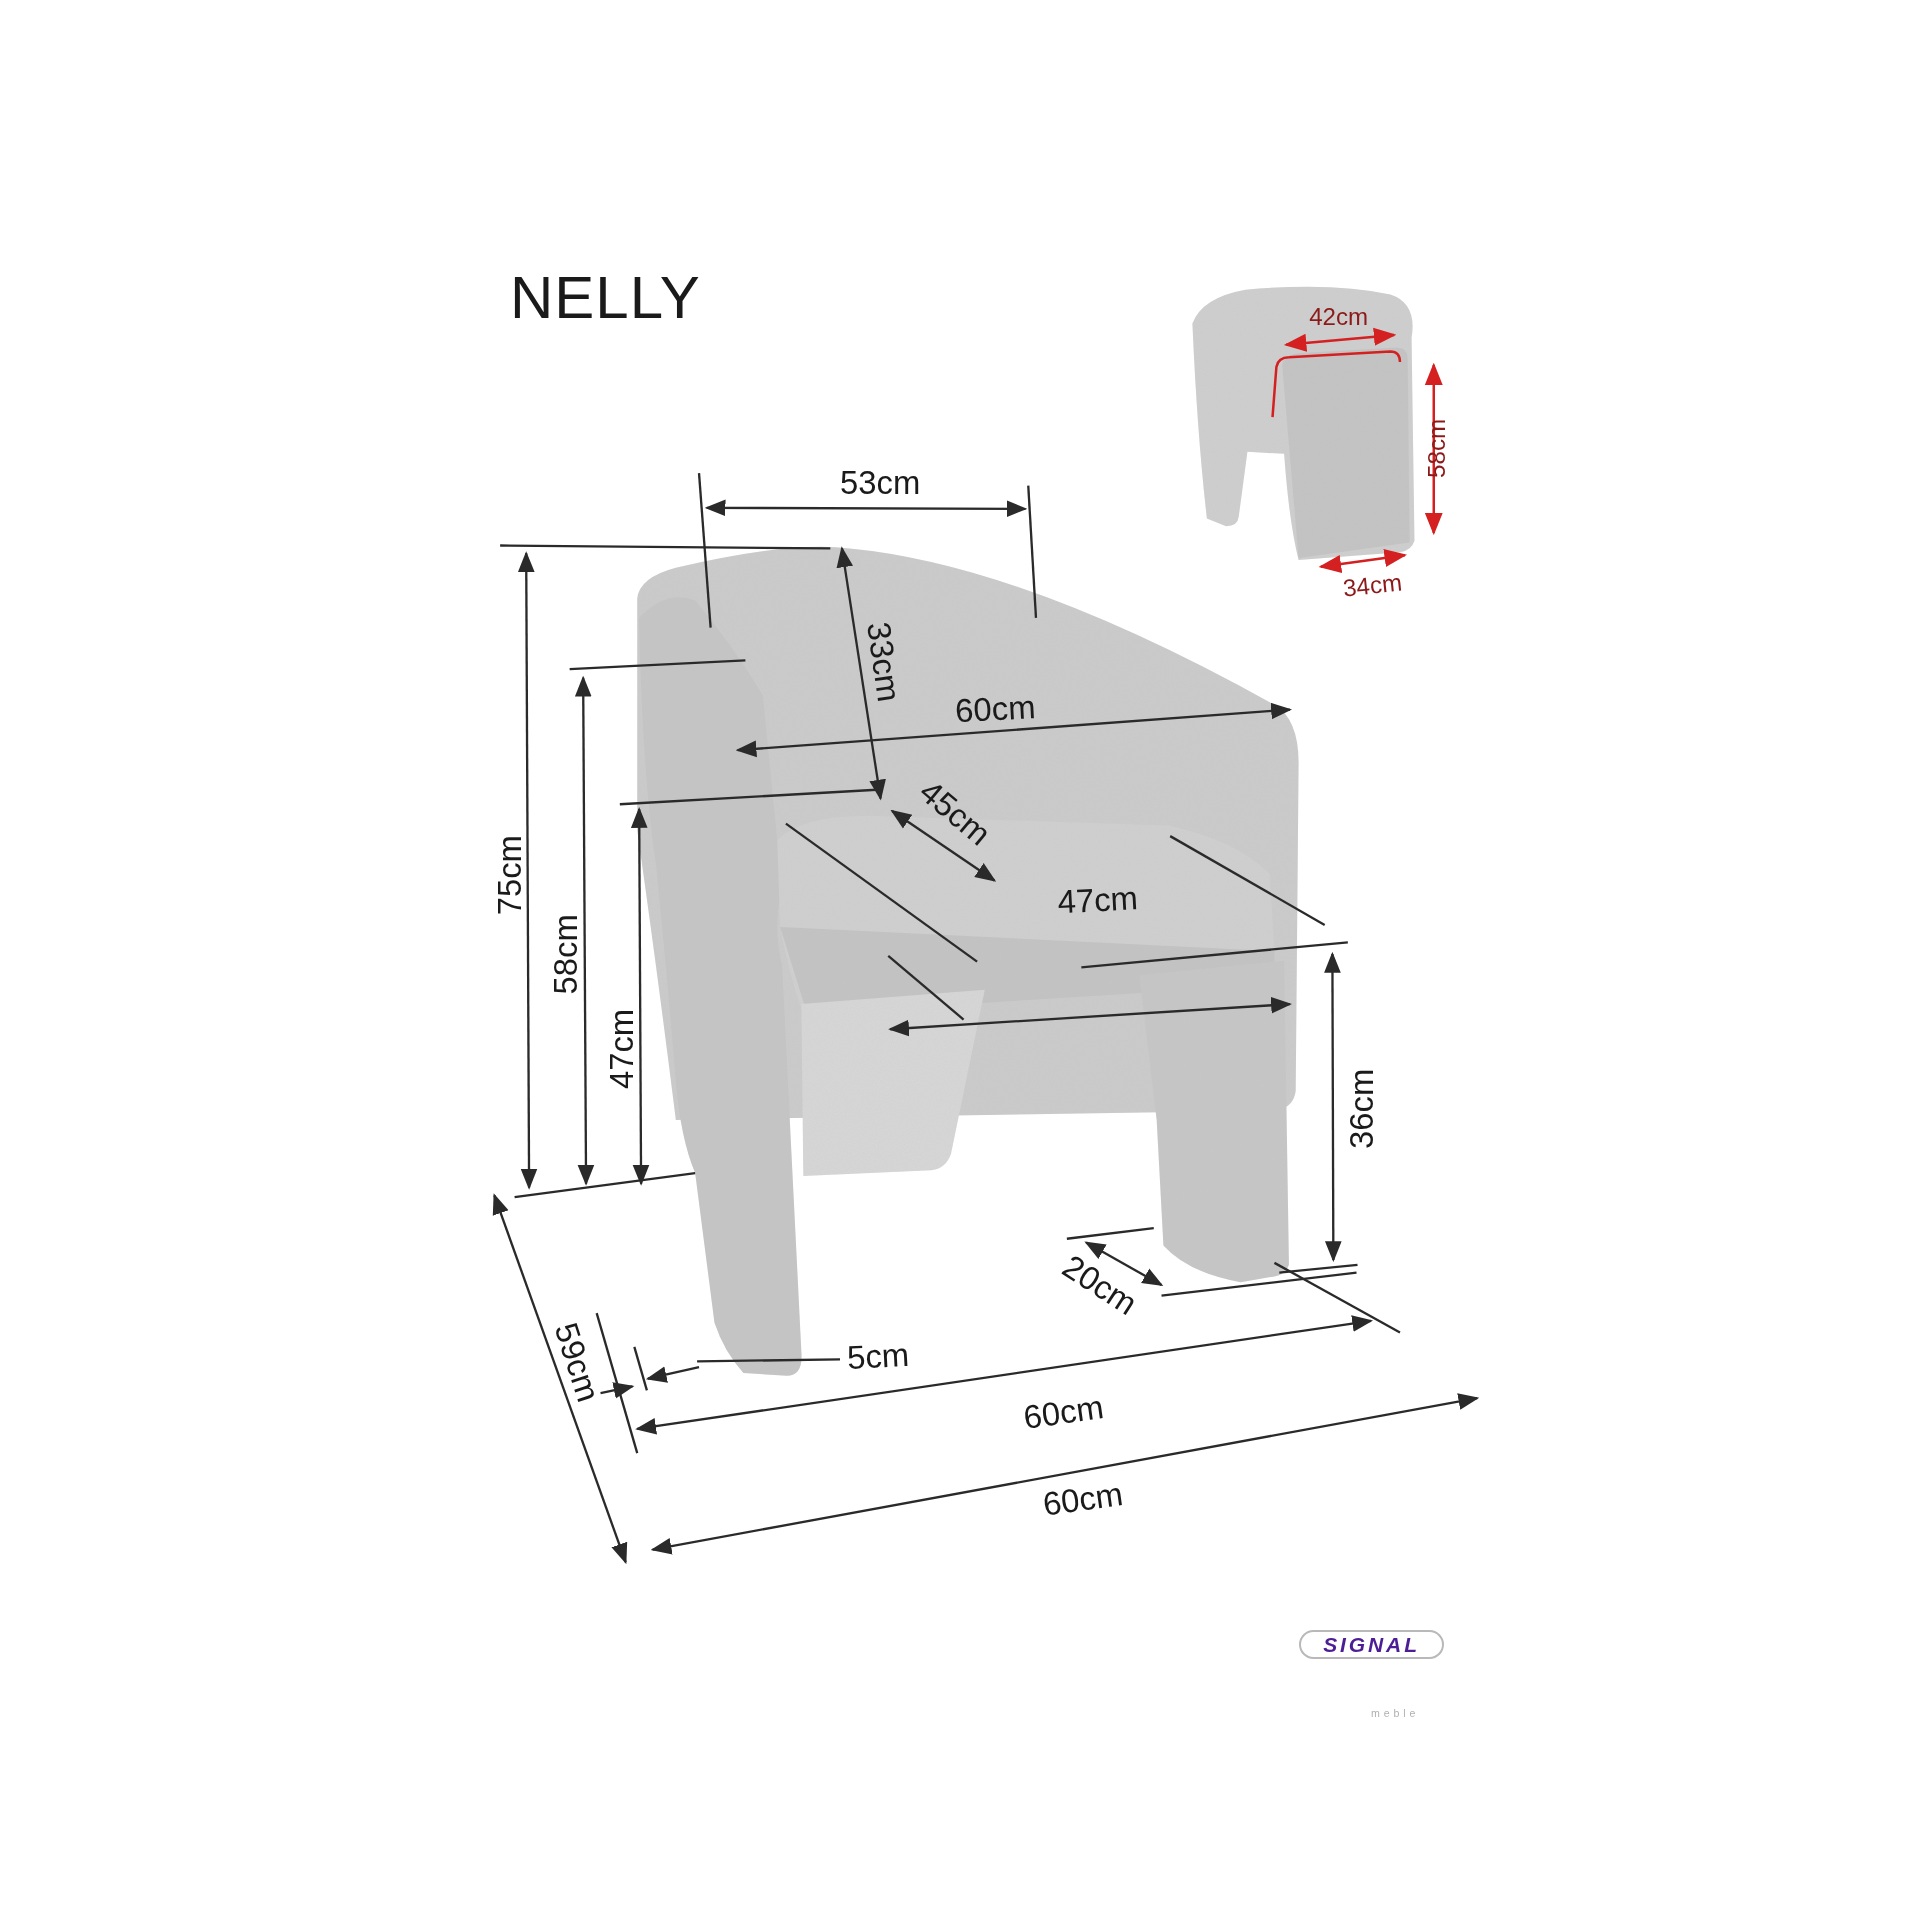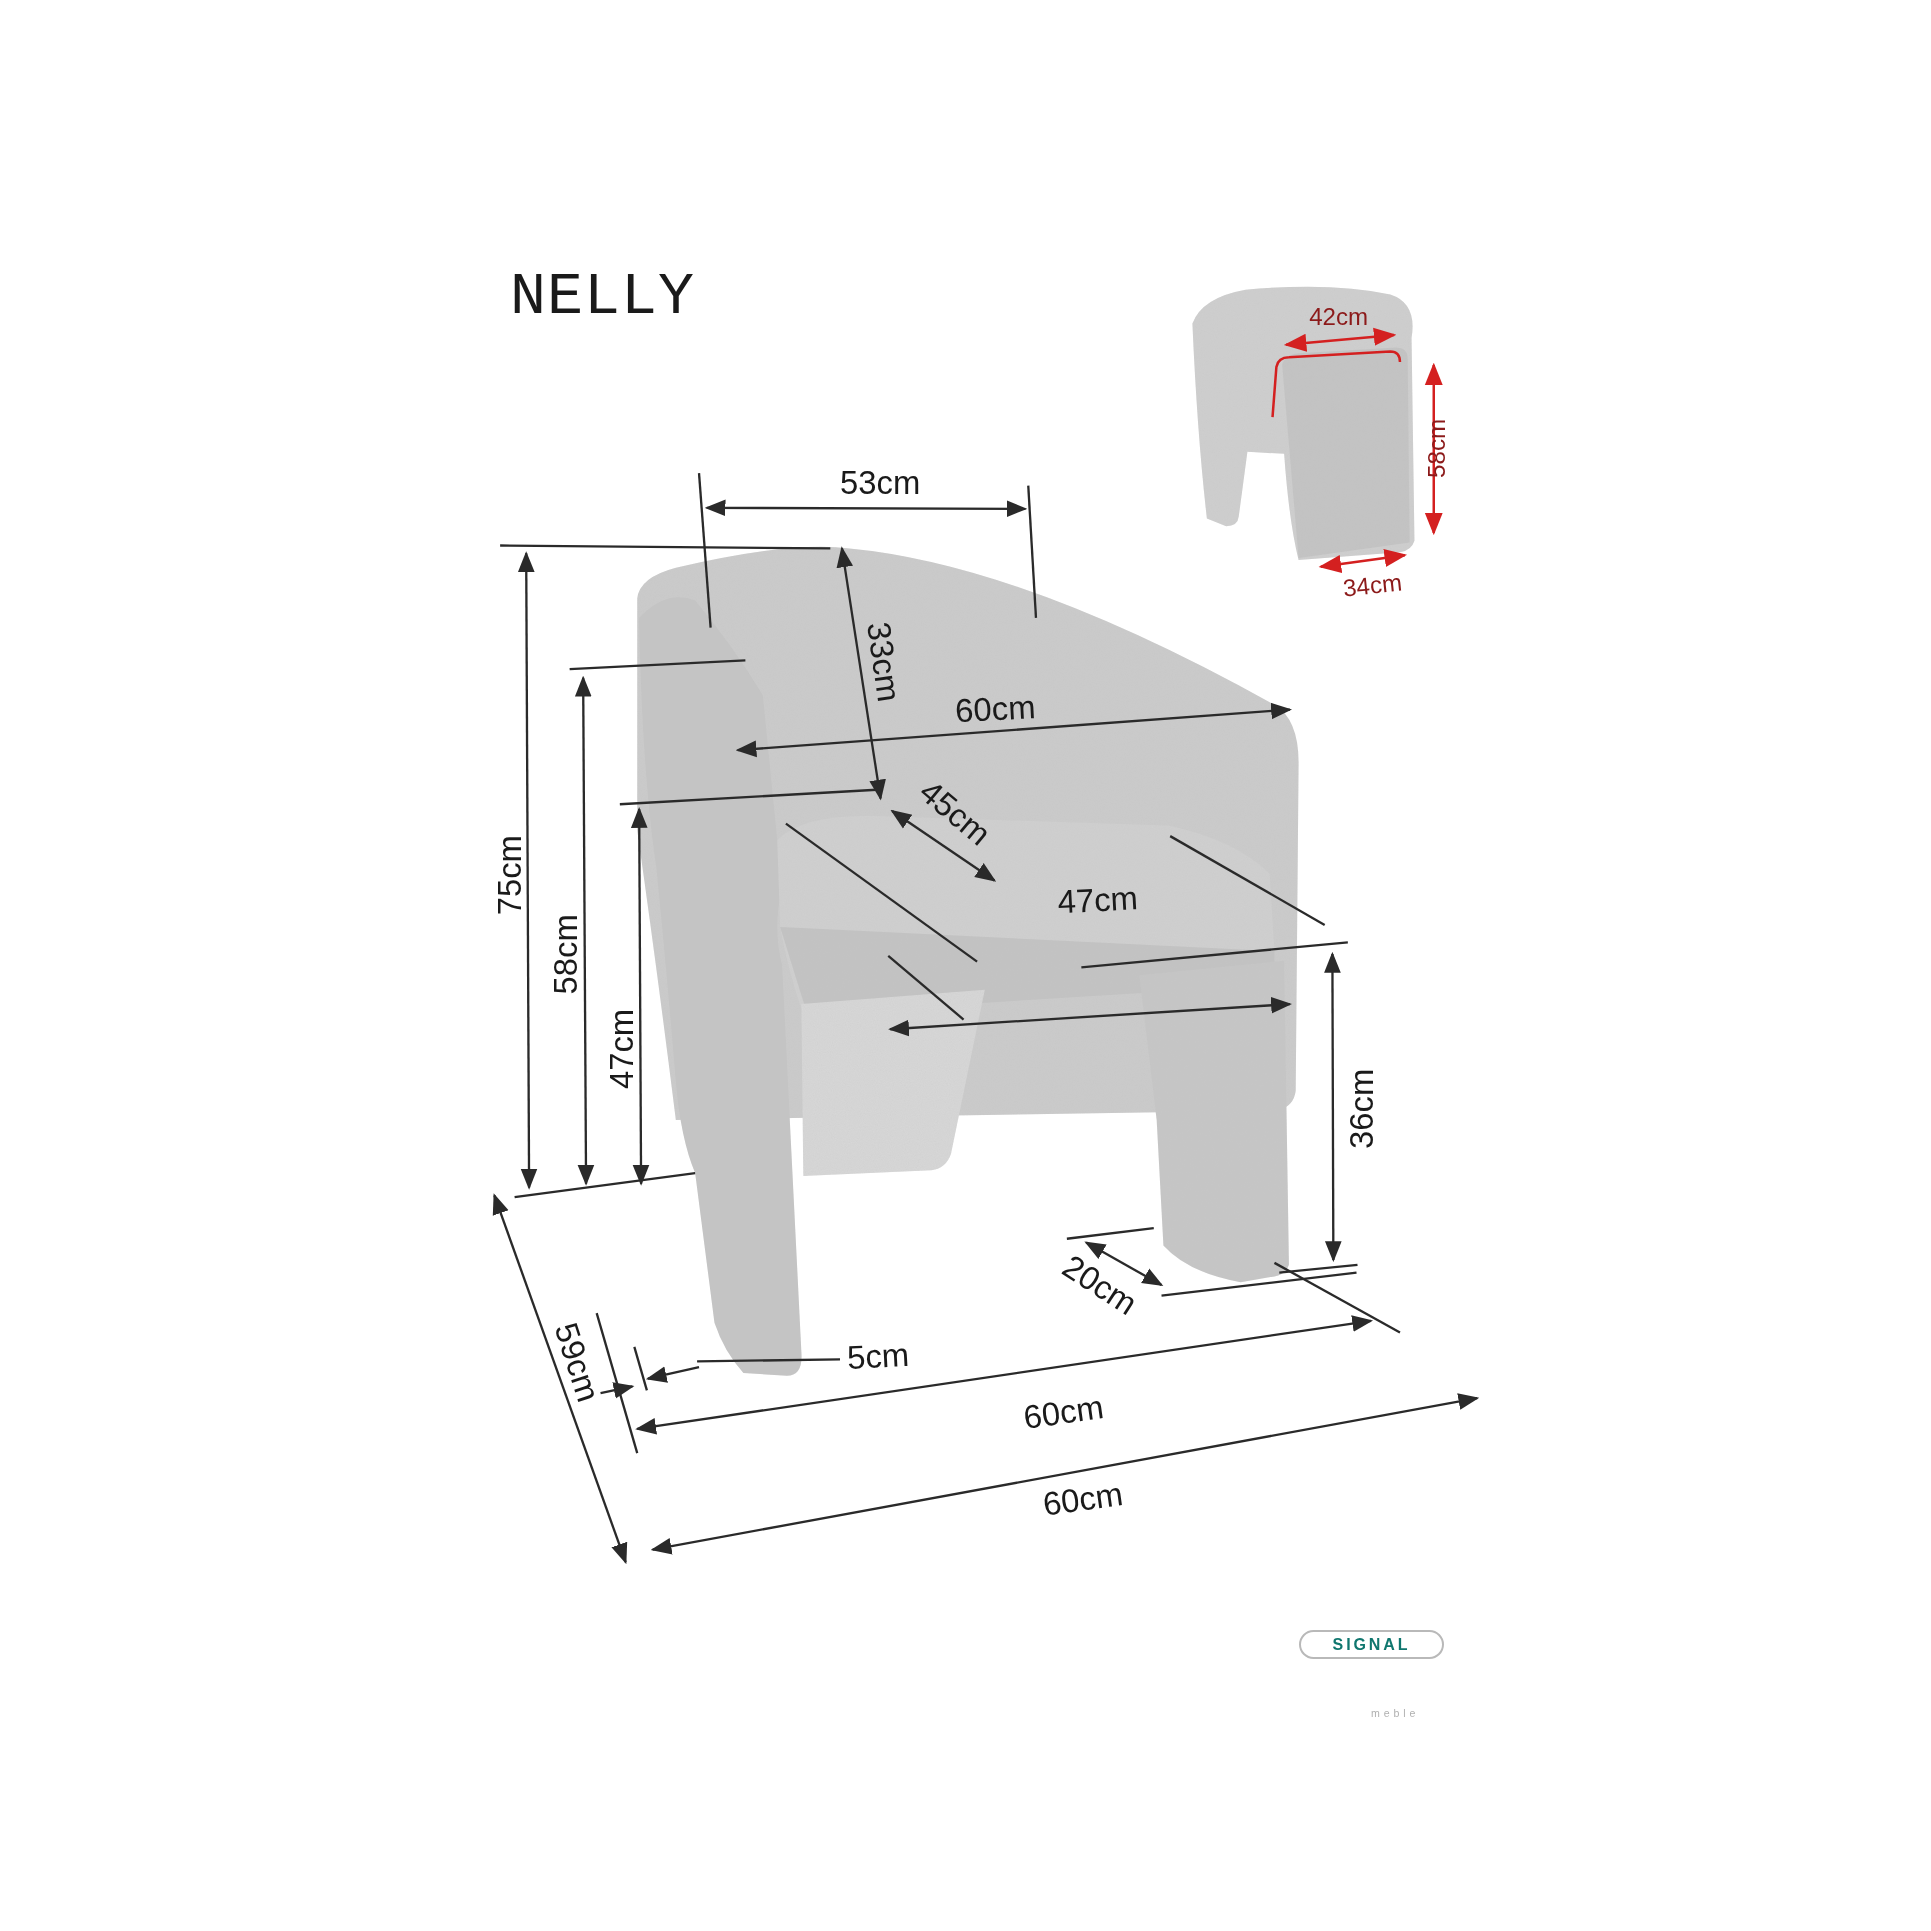--- a/index.html
+++ b/index.html
@@ -1,20 +1,20 @@
 <!DOCTYPE html>
 <html><head>
 <meta charset="utf-8">
 <style>
   html, body { margin:0; padding:0; background:#ffffff; }
   body { width:1931px; height:1931px; position:relative; overflow:hidden; font-family:"Liberation Sans", sans-serif; }
   #stage { position:absolute; left:0; top:0; width:1931px; height:1931px; }
-  .title { position:absolute; left:510px; top:263px; font-size:60px; color:#1a1a1a; letter-spacing:1px; font-family:Liberation Mono, monospace; }
+  .title { position:absolute; left:510px; top:263px; font-size:60px; color:#1a1a1a; letter-spacing:1px; font-family:Liberation Sans, sans-serif; }
   .logo { position:absolute; left:1299px; top:1630px; width:145px; height:29px; border:2.9px solid #b9b9b9; border-radius:15.4px; box-sizing:border-box; display:flex; align-items:center; justify-content:center; }
-  .logo-text { font-family:"Liberation Sans", sans-serif; font-weight:bold; font-size:16px; color:#0f766e; letter-spacing:2.9px; }
+  .logo-text { font-family:"Liberation Sans", sans-serif; font-weight:bold; font-style:italic; font-size:21px; color:#4c1d95; letter-spacing:2.9px; }
   .logo-sub { position:absolute; left:1371px; top:1659px; font-family:"Liberation Sans", sans-serif; font-size:10.6px; color:#b0b0b0; letter-spacing:3.9px;margin-top:48px; }
   svg text { font-family:"Liberation Sans", sans-serif; }
 </style>
 </head>
 <body>
 
 <div id="stage">
 
   <div class="title">NELLY</div>
 

